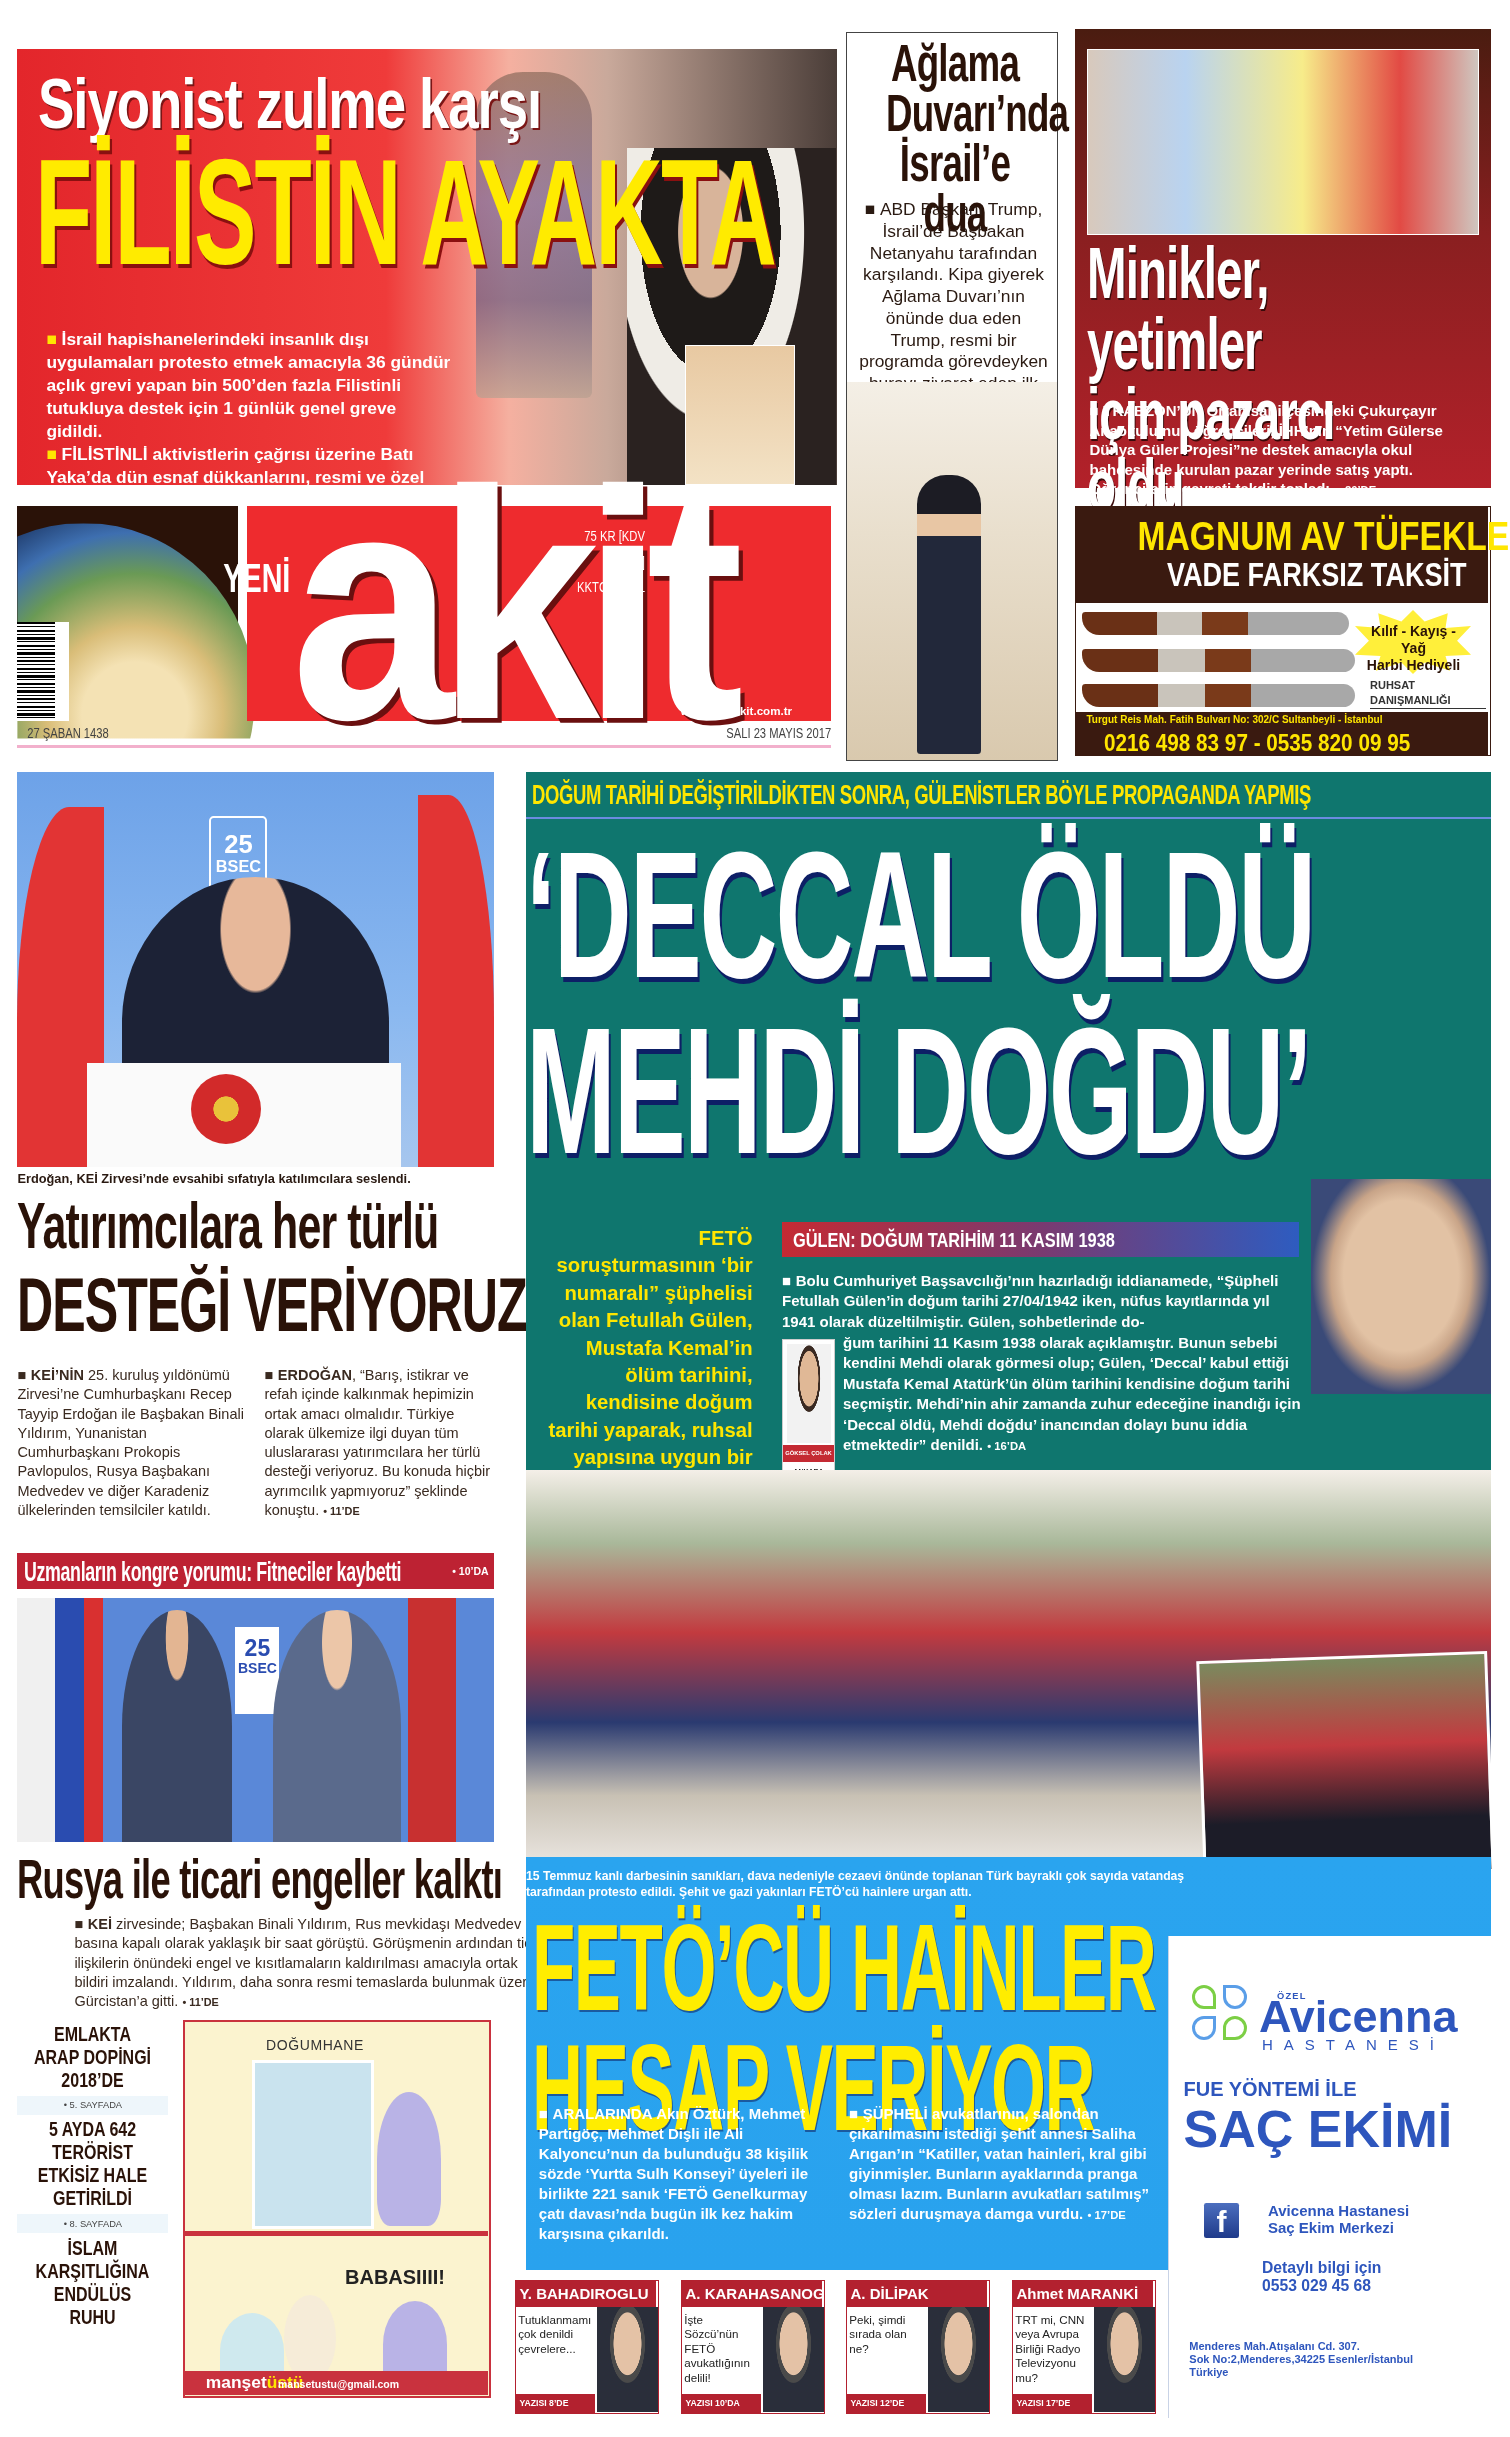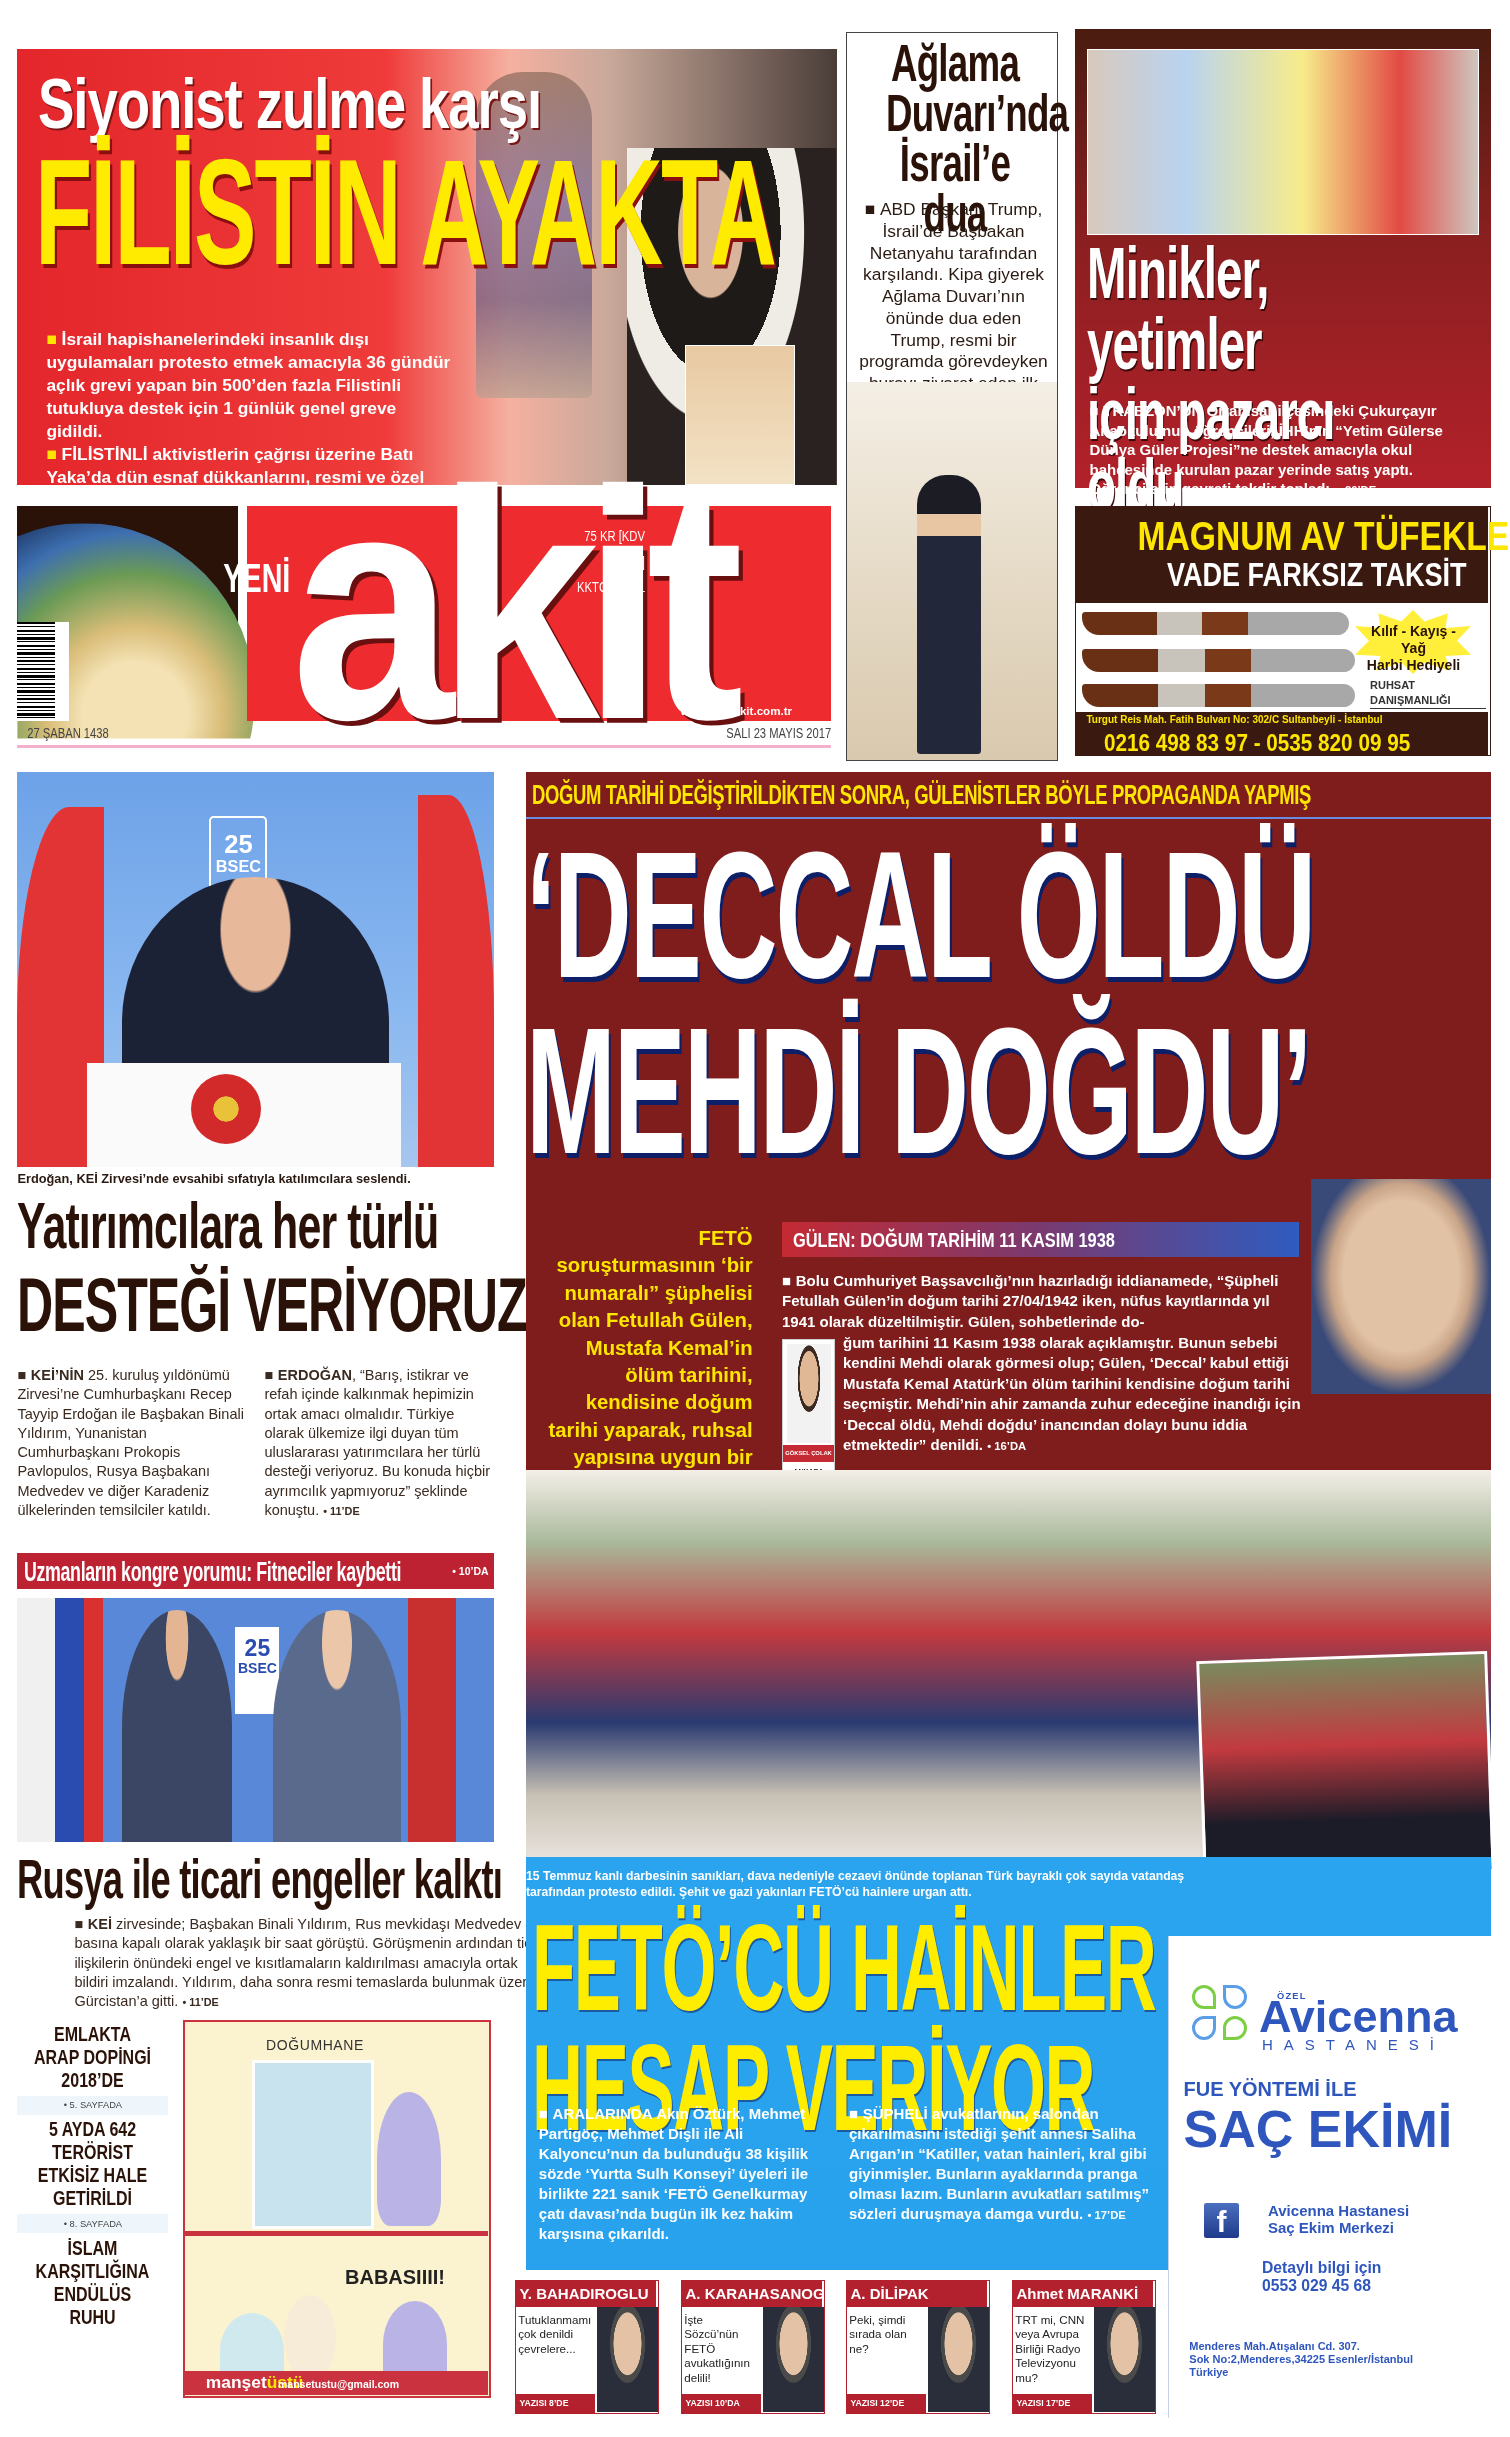--- a/index.html
+++ b/index.html
@@ -57,21 +57,21 @@
   #magnum .burst { left: 279px; top: 103px; width: 116px; height: 64px; background: #ffef3a; clip-path: polygon(50% 0,60% 18%,80% 5%,78% 28%,100% 25%,88% 48%,100% 70%,78% 72%,82% 95%,60% 82%,50% 100%,40% 82%,18% 95%,22% 72%,0 70%,12% 48%,0 25%,22% 28%,20% 5%,40% 18%); }
   #magnum .burst-text { left: 285px; top: 116px; width: 105px; text-align: center; font-size: 14px; font-weight: 700; line-height: 1.2; color: #2a1208; }
   #magnum .side { left: 294px; top: 171px; width: 116px; font-size: 11.6px; color: #333; line-height: 1.35; }
   #magnum .side .ruhsat { font-weight: 700; border-bottom: 0.6px solid #333; display: block; margin-bottom: 2.3px; font-size: 11px; }
   #magnum .bottom { left: 0; top: 202px; width: 412px; height: 44px; background: #3a1a10; }
   #magnum .bottom { top: 205px; }
   #magnum .addr { left: 10.5px; top: 207px; font-size: 10px; color: #ffe600; font-weight: 700; white-space: nowrap; }
   #magnum .phones { left: 10.5px; top: 223px; font-size: 23px; color: #ffe600; font-weight: 700; white-space: nowrap; transform: scaleX(0.9); }
 
   
-  #deccal { left: 526px; top: 772px; width: 965px; height: 1087px; background: #7f1d1d; }
+  #deccal { left: 526px; top: 772px; width: 965px; height: 1087px; background: #0f766e; }
   #deccal .kicker { left: 5.8px; top: 7px; font-size: 28px; color: #ffe600; white-space: nowrap; transform: scaleX(0.66); }
   #deccal .rule { left: 0; top: 45px; width: 965px; height: 1.7px; background: #6a8be0; }
   #deccal .hl { left: 0; top: 55px; font-size: 180px; color: #fff; text-shadow: 3.5px 4.7px 0 #0d1f66; line-height: 0.98; white-space: nowrap; transform: scaleX(0.6); }
   #deccal .gulen { left: 785px; top: 407px; width: 180px; height: 215px; background: radial-gradient(ellipse at 50% 45%,#e2c2a4 0 45%,#c8a488 55%,#3a4a78 70%); }
   #deccal .side { left: 11.6px; top: 453px; width: 215px; text-align: right; font-size: 20.3px; line-height: 1.35; color: #ffe600; font-weight: 700; }
   #deccal .gbar { left: 256px; top: 450px; width: 517px; height: 35px; background: linear-gradient(90deg,#c42a33,#7a3a70,#2e5cc0); }
   #deccal .gbar span { position: absolute; left: 10.5px; top: 5.8px; font-size: 21px; color: #fff; font-weight: 700; white-space: nowrap; transform: scaleX(0.78); transform-origin: left top; }
   #deccal .gbody { left: 256px; top: 499px; width: 517px; font-size: 15px; line-height: 1.36; color: #fff; font-weight: 700; }
   #deccal .reporter { left: 256px; top: 567px; width: 53px; height: 145px; background: #fff; border: 1.2px solid #ccc; }
   #deccal .reporter .face { left: 3.5px; top: 3.5px; width: 44px; height: 99px; background: radial-gradient(ellipse at 50% 35%,#e0b896 0 30%,#3a2a22 31% 36%,#f2f2f2 37%); }

